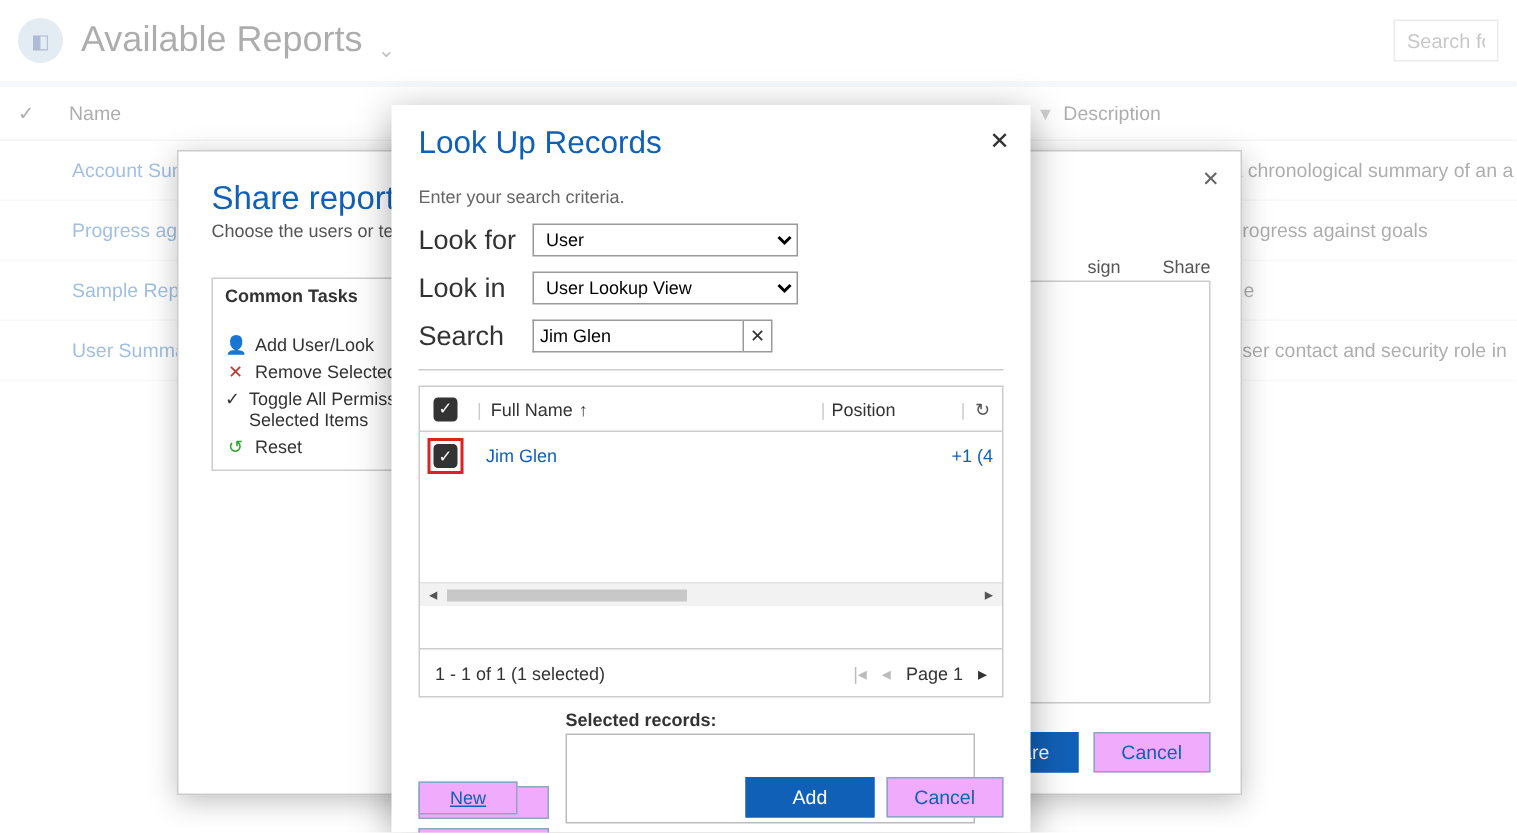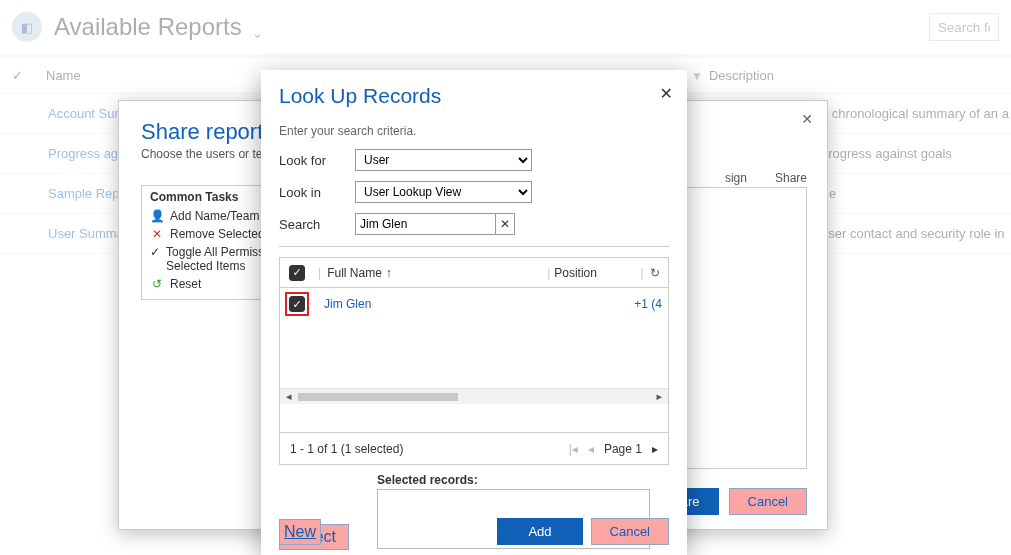--- a/index.html
+++ b/index.html
@@ -28,38 +28,38 @@
   
   .dim { position:absolute; inset:0; background:rgba(255,255,255,0.6); }
 
   
   .share-dlg { position:absolute; left:118px; top:100px; width:710px; height:430px; background:#fff; border:1px solid #ccc; box-shadow:0 4px 18px rgba(0,0,0,0.25); }
   .share-dlg .close { position:absolute; right:14px; top:10px; color:#666; font-size:14px; cursor:pointer;}
   .share-dlg .pad { padding:18px 18px 0 22px;}
   .share-dlg h2 { color:#1160b7; font-size:22px; font-weight:400;}
   .share-dlg .sub { color:#555; font-size:12px; margin-top:2px;}
   .tasks { margin-top:24px; width:200px; border:1px solid #ccc; font-size:12px; padding:4px 8px 6px;}
-  .tasks .hdr { font-weight:600; color:#333; margin-bottom:3px;}
+  .tasks .hdr { font-weight:600; color:#333; margin-bottom:17px;}
   .tasks .item { display:flex; align-items:flex-start; gap:6px; padding:2px 0; color:#333;}
   .tasks .icon { width:14px; text-align:center;}
   .share-dlg .right-box { position:absolute; left:340px; top:86px; right:20px; bottom:60px; border:1px solid #ccc;}
   .share-dlg .right-head { position:absolute; left:340px; top:70px; right:20px; display:flex; justify-content:flex-end; gap:28px; font-size:12px; color:#555;}
   .share-dlg .footer { position:absolute; bottom:14px; right:20px; display:flex; gap:10px;}
-  .btn { border:1px solid #8aa7c4; background:#fca5a5; color:#1160b7; padding:5px 18px; font-size:13px; cursor:pointer;}
+  .btn { border:1px solid #8aa7c4; background:#f0abfc; color:#1160b7; padding:5px 18px; font-size:13px; cursor:pointer;}
   .btn.primary { background:#1160b7; color:#fff; border-color:#1160b7;}
-  .btn.small { padding:3px 4px; font-size:16px;}
+  .btn.small { padding:3px 20px; font-size:12px;}
 
   
   .lookup { position:absolute; left:261px; top:70px; width:426px; height:485px; background:#fff; box-shadow:0 6px 24px rgba(0,0,0,0.35);}
   .lookup .pad { padding:14px 18px 0 18px;}
   .lookup .close { position:absolute; right:14px; top:14px; color:#333; font-size:16px; cursor:pointer;}
   .lookup h2 { color:#1160b7; font-size:21px; font-weight:400;}
   .lookup .sub { color:#666; font-size:12px; margin:16px 0 8px;}
   .field-row { display:flex; align-items:center; height:28px; margin-bottom:4px;}
-  .field-row label { width:76px; font-size:13px; color:#333;}
+  .field-row label { width:76px; font-size:18px; color:#333;}
   .field-row select, .field-row .inp { width:177px; height:22px; border:1px solid #999; font-size:12px; padding:0 4px; background:#fff;}
   .search-wrap { display:flex; align-items:center;}
   .search-wrap input { width:140px; height:22px; border:1px solid #999; border-right:none; font-size:12px; padding:0 4px;}
   .search-wrap .x { width:20px; height:22px; border:1px solid #999; display:flex; align-items:center; justify-content:center; cursor:pointer; font-size:12px;}
   .hr { border:none; border-top:1px solid #ccc; margin:8px 0 10px;}
   .vsep { position:absolute; left:514px; top:130px; width:1px; height:74px; background:#ddd;}
 
   .results { margin:0 18px; border:1px solid #ccc;}
   .res-head { display:flex; align-items:center; height:30px; border-bottom:1px solid #ccc; font-size:12px;}
   .res-head .chk { width:34px; display:flex; justify-content:center;}
@@ -134,21 +134,21 @@
 
 <div class="share-dlg">
   <div class="close">✕</div>
   <div class="pad">
     <h2>Share report</h2>
     <div class="sub">Choose the users or te</div>
     <div class="tasks">
       <div class="hdr">Common Tasks</div>
       <div class="item">
           <span class="icon">👤</span>
-          <span>Add Name/Team</span>
+          <span>Add User/Look</span>
         </div>
       <div class="item">
           <span class="icon" style="color:#c33">✕</span>
           <span>Remove Selected Items</span>
         </div>
       <div class="item">
           <span class="icon">✓</span>
           <span>Toggle All Permissions of the Selected Items</span>
         </div>
       <div class="item">

